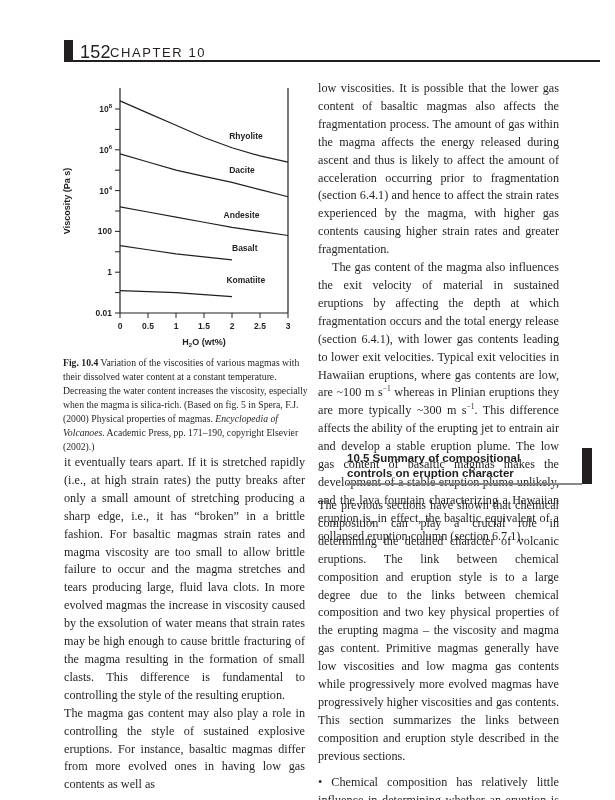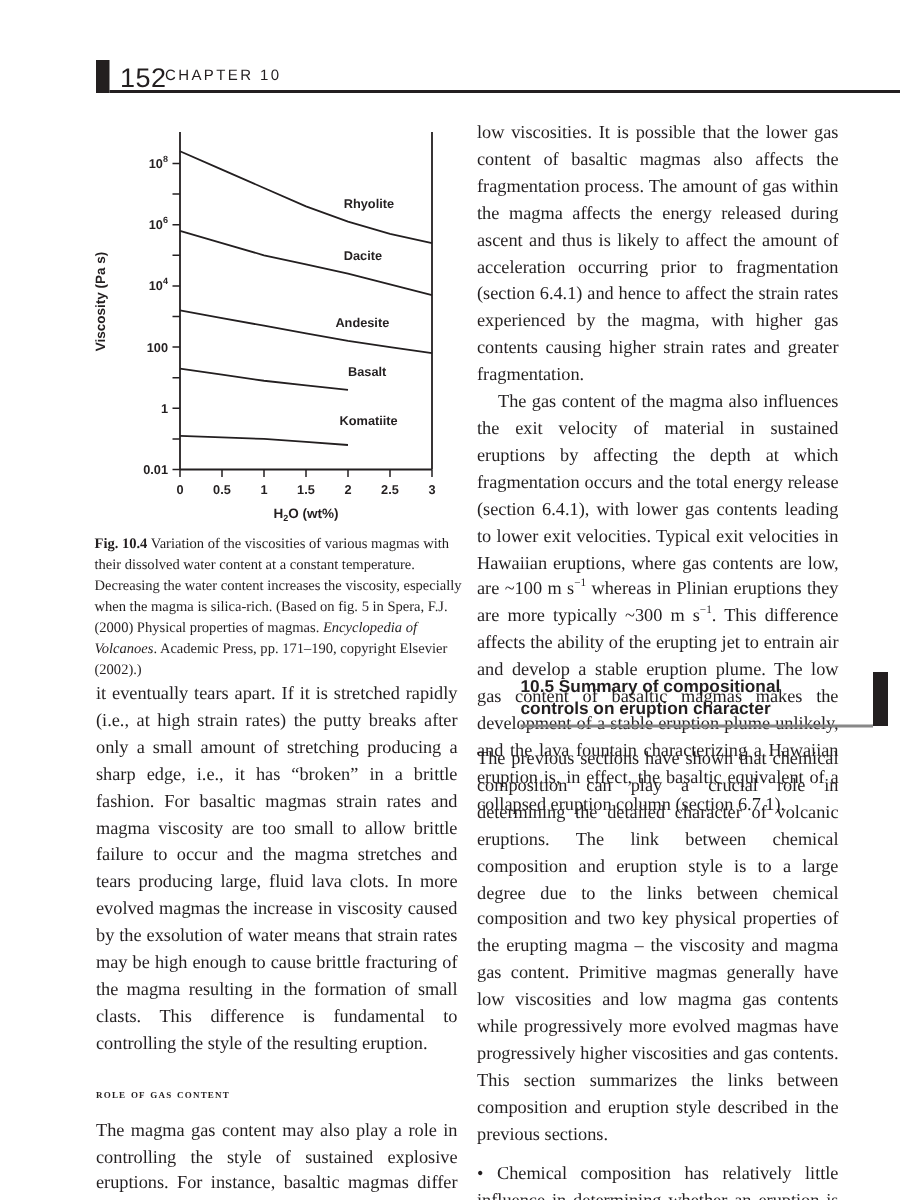--- a/index.html
+++ b/index.html
@@ -1,20 +1,20 @@
 <!DOCTYPE html>
 <html><head>
 <meta charset="utf-8">
 <style>
   html, body { margin: 0; padding: 0; background: #ffffff; }
   body { width: 615px; height: 800px; position: relative; overflow: hidden; font-family: "Liberation Serif", serif; color: #231f20; }
   .running-head { position: absolute; left: 64px; top: 40px; width: 536px; height: 20px; }
   .rh-block { position: absolute; left: 0; top: 0; width: 9px; height: 22px; background: #231f20; }
   .rh-page { position: absolute; left: 16px; top: 2px; font-size: 18px; font-family: "Liberation Sans", sans-serif; letter-spacing: 0.3px; }
-  .rh-chapter { position: absolute; left: 46px; top: 5px; font-size: 10px; letter-spacing: 1.6px; font-family: "Liberation Sans", sans-serif; }
+  .rh-chapter { position: absolute; left: 46px; top: 5px; font-size: 13px; letter-spacing: 1.6px; font-family: "Liberation Sans", sans-serif; }
   .rh-rule { position: absolute; left: 9px; top: 20px; width: 527px; height: 1.5px; background: #231f20; }
 
   .figure { position: absolute; left: 55px; top: 80px; width: 260px; height: 200px; }
   .chart-svg { position: absolute; left: 0; top: 0; }
   .caption { position: absolute; left: 63px; top: 356px; width: 246px; font-size: 9.7px; line-height: 14px; color: #231f20; }
   .caption b { font-weight: bold; }
   .caption i { font-style: italic; }
 
   .col { position: absolute; font-size: 12.2px; line-height: 17.9px; text-align: justify; hyphens: manual; }
   .col-left { left: 64px; width: 241px; }
@@ -106,21 +106,20 @@
   </svg>
 </div>
 
 <div class="caption">
   <b>Fig. 10.4</b>
   <span>Variation of the viscosities of various magmas with their dissolved water content at a constant temperature. Decreasing the water content increases the viscosity, especially when the magma is silica-rich. (Based on fig. 5 in Spera, F.J. (2000) Physical properties of magmas. </span><i>Encyclopedia of Volcanoes</i><span>. Academic Press, pp. 171–190, copyright Elsevier (2002).)</span>
 </div>
 
 <div class="col col-left" style="top:454px;">
   <p class="para">it eventually tears apart. If it is stretched rapidly (i.e., at high strain rates) the putty breaks after only a small amount of stretching producing a sharp edge, i.e., it has “broken” in a brittle fashion. For basaltic magmas strain rates and magma viscosity are too small to allow brittle failure to occur and the magma stretches and tears producing large, fluid lava clots. In more evolved magmas the increase in viscosity caused by the exsolution of water means that strain rates may be high enough to cause brittle fracturing of the magma resulting in the formation of small clasts. This difference is fundamental to controlling the style of the resulting eruption.</p>
-  <p class="para subhead" style="margin-top:16px; margin-bottom:6px;">Role of gas content</p>
   <p class="para">The magma gas content may also play a role in controlling the style of sustained explosive eruptions. For instance, basaltic magmas differ from more evolved ones in having low gas contents as well as</p>
 </div>
 
 <div class="col col-right" style="top:80px;">
   <p class="para">low viscosities. It is possible that the lower gas content of basaltic magmas also affects the fragmentation process. The amount of gas within the magma affects the energy released during ascent and thus is likely to affect the amount of acceleration occurring prior to fragmentation (section 6.4.1) and hence to affect the strain rates experienced by the magma, with higher gas contents causing higher strain rates and greater fragmentation.</p>
   <p class="para indent"><span>The gas content of the magma also influences the exit velocity of material in sustained eruptions by affecting the depth at which fragmentation occurs and the total energy release (section 6.4.1), with lower gas contents leading to lower exit velocities. Typical exit velocities in Hawaiian eruptions, where gas contents are low, are ~100 m s</span><sup>−1</sup><span> whereas in Plinian eruptions they are more typically ~300 m s</span><sup>−1</sup><span>. This difference affects the ability of the erupting jet to entrain air and develop a stable eruption plume. The low gas content of basaltic magmas makes the development of a stable eruption plume unlikely, and the lava fountain characterizing a Hawaiian eruption is, in effect, the basaltic equivalent of a collapsed eruption column (section 6.7.1).</span></p>
 </div>
 
 <div class="section-head">
   <div class="sh-text">10.5 Summary of compositional controls on eruption character</div>

